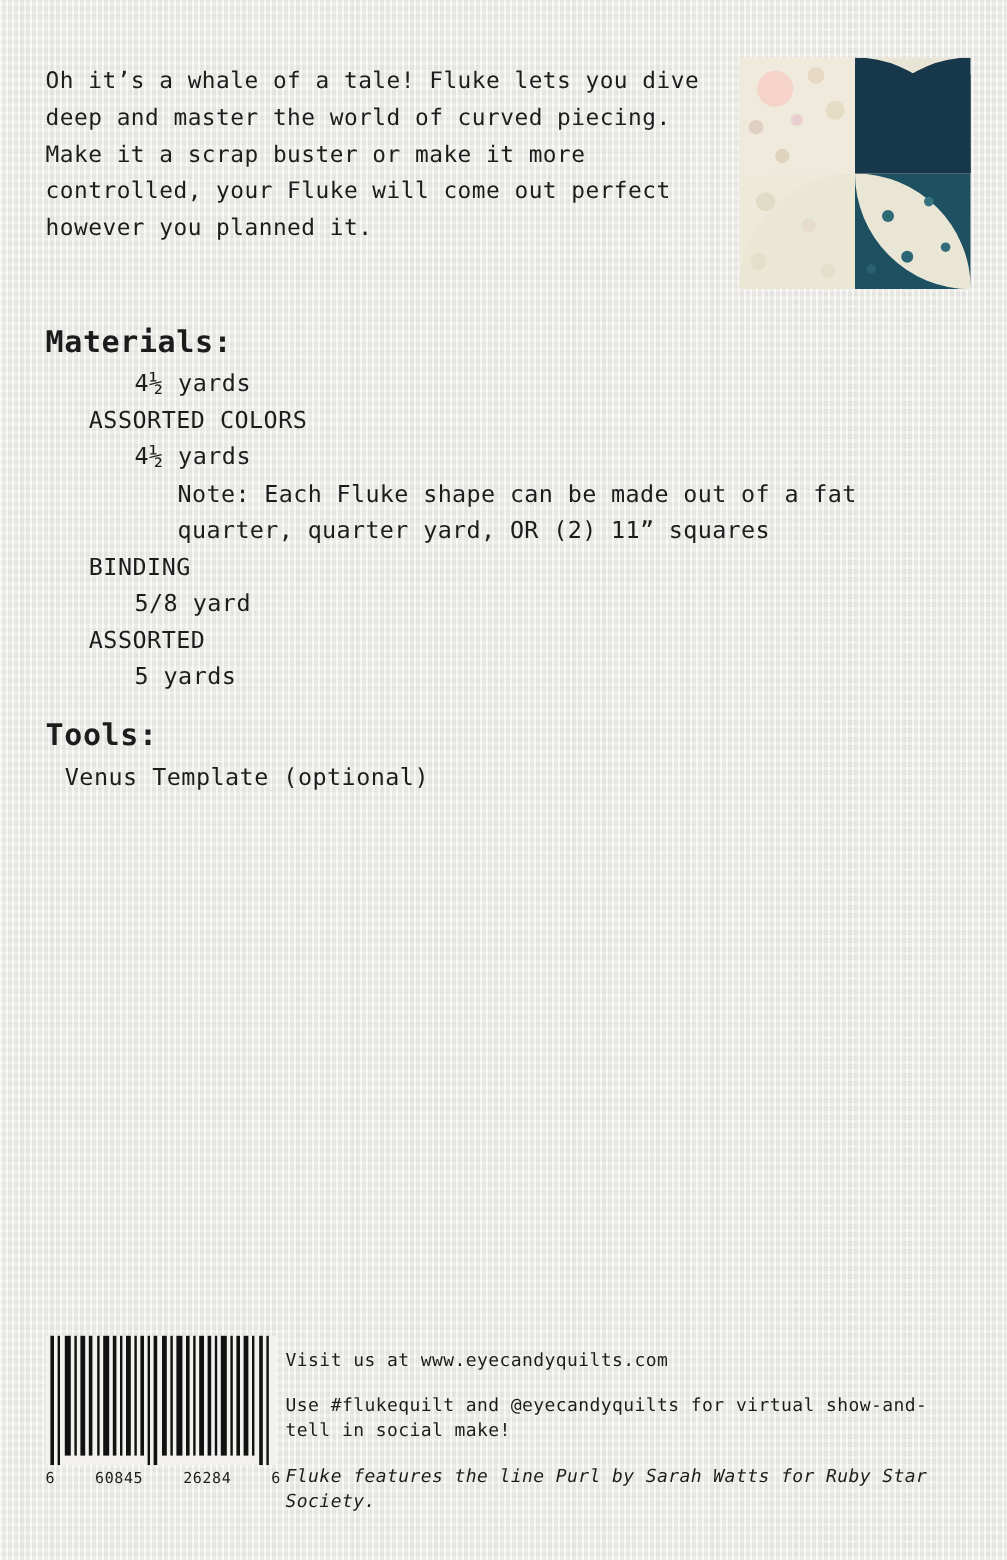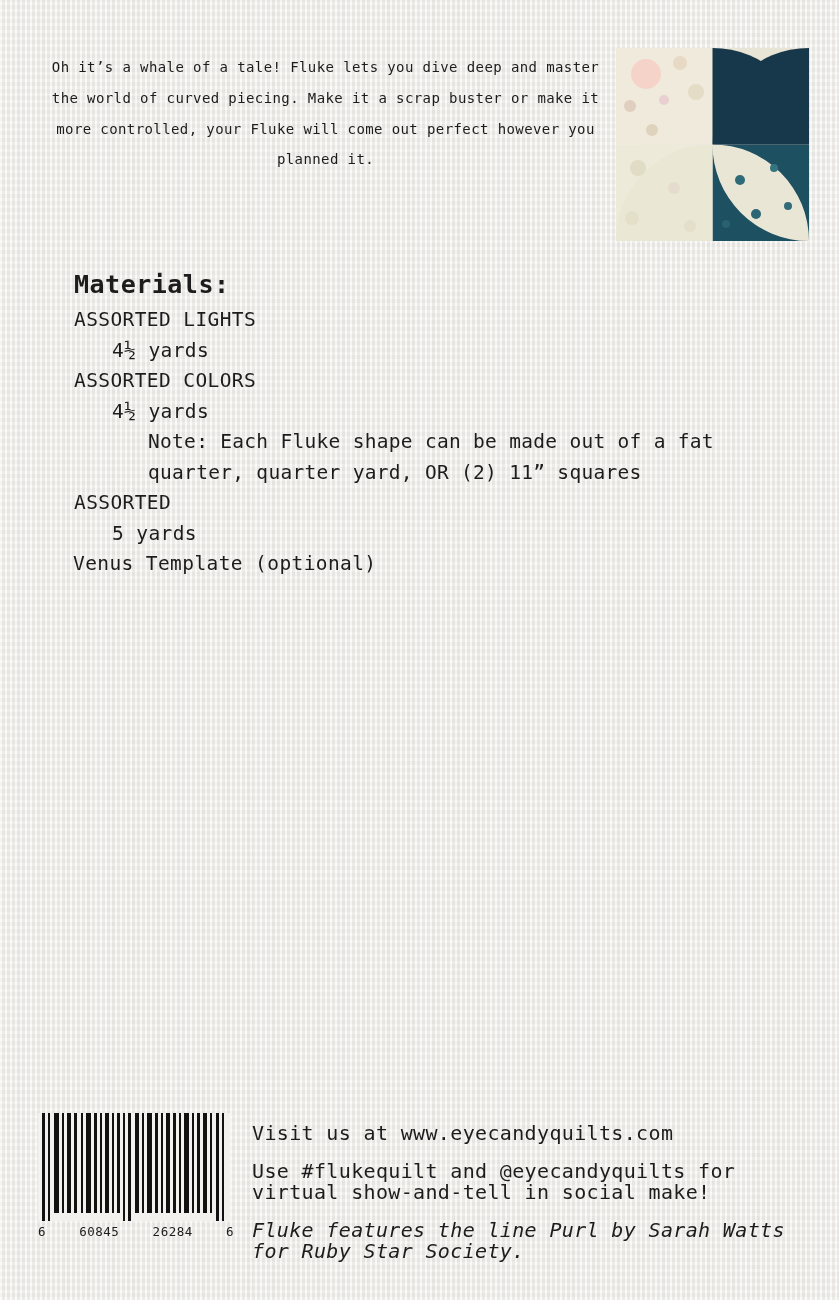--- a/index.html
+++ b/index.html
@@ -33,45 +33,43 @@
     box-sizing: border-box;
     height: 100%;
   }
 
   
   .intro-row {
     position: relative;
     min-height: 200px;
   }
   .intro-text {
-    font-size: 14px;
+    font-size: 19px;
     line-height: 30.8px;
     letter-spacing: 0.4px;
     width: 575px;
     white-space: pre-wrap;
-    text-align: center;
   }
   .quilt-swatch {
     position: absolute;
     top: -4px;
     right: -8px;
     width: 193px;
     height: 193px;
     overflow: hidden;
     background: #efece2;
   }
   .quilt-svg { display: block; }
 
   
   h2.section-title {
     font-size: 25px;
     font-weight: bold;
     margin: 18px 0 6px 0;
     letter-spacing: 0.5px;
-    padding-left: 36px;
   }
   .mat-list {
     margin: 0;
     padding: 0;
     list-style: none;
   }
   .mat-name {
     font-size: 19.5px;
     line-height: 30.5px;
     letter-spacing: 0.4px;
@@ -91,21 +89,21 @@
     width: 640px;
     white-space: pre-wrap;
   }
   .tools-title {
     margin-top: 42px;
   }
   .tool-item {
     font-size: 19.5px;
     line-height: 30.5px;
     letter-spacing: 0.4px;
-    padding-left: 35px;
+    padding-left: 16px;
   }
 
   
   .footer {
     position: absolute;
     left: 38px;
     right: 38px;
     bottom: 38px;
     z-index: 3;
     display: flex;
@@ -123,23 +121,22 @@
   }
   .barcode-digits {
     font-size: 12.5px;
     letter-spacing: 0.5px;
     display: flex;
     justify-content: space-between;
     width: 196px;
     margin-top: 3px;
   }
   .footer-text {
-    padding-left: 14px;
     padding-top: 14px;
-    font-size: 20px;
+    font-size: 15px;
     line-height: 21px;
     letter-spacing: 0.35px;
   }
   .footer-text p {
     margin: 0 0 17px 0;
     white-space: pre-wrap;
   }
   .footer-text p:last-child { margin-bottom: 0; font-style: italic; }
 </style>
 </head>
@@ -215,34 +212,38 @@
 
         <path d="M96.5,0 A96.5,96.5 0 0 1 193,96.5 L96.5,96.5 Z" fill="#17374b"></path>
         <path d="M96.5,96.5 A96.5,96.5 0 0 0 193,193 L193,96.5 Z" fill="#1d5060" opacity="0.0"></path>
       </svg>
     </div>
   </div>
 
   <h2 class="section-title">Materials:</h2>
   <ul class="mat-list">
     <li>
-      <div class="mat-name">ASSORTED LIGHTS</div>
       <div class="mat-qty">4½ yards</div>
     </li>
     <li>
       <div class="mat-name">ASSORTED COLORS</div>
       <div class="mat-qty">4½ yards</div>
       <div class="mat-note">Note: Each Fluke shape can be made out of a fat quarter, quarter yard, OR (2) 11” squares</div>
     </li>
     <li>
+      <div class="mat-name">BINDING</div>
+      <div class="mat-qty">5/8 yard</div>
+    </li>
+    <li>
       <div class="mat-name">ASSORTED</div>
       <div class="mat-qty">5 yards</div>
     </li>
   </ul>
 
+  <h2 class="section-title tools-title">Tools:</h2>
   <div class="tool-item">Venus Template (optional)</div>
 
 </div>
 
 <div class="footer">
   <div class="barcode-block">
     <svg class="barcode-bars" viewBox="0 0 192 108" preserveAspectRatio="none" xmlns="http://www.w3.org/2000/svg">
       <rect x="0" y="0" width="192" height="108" fill="#f2f1ee"></rect>
       <g fill="#111111">
         <rect x="4" y="0" width="3" height="108"></rect>

